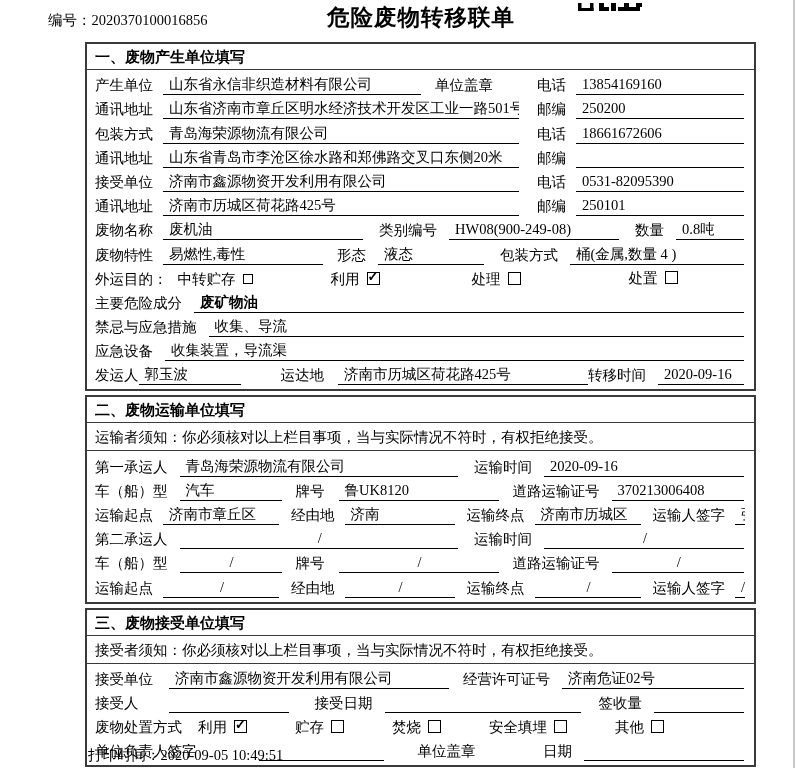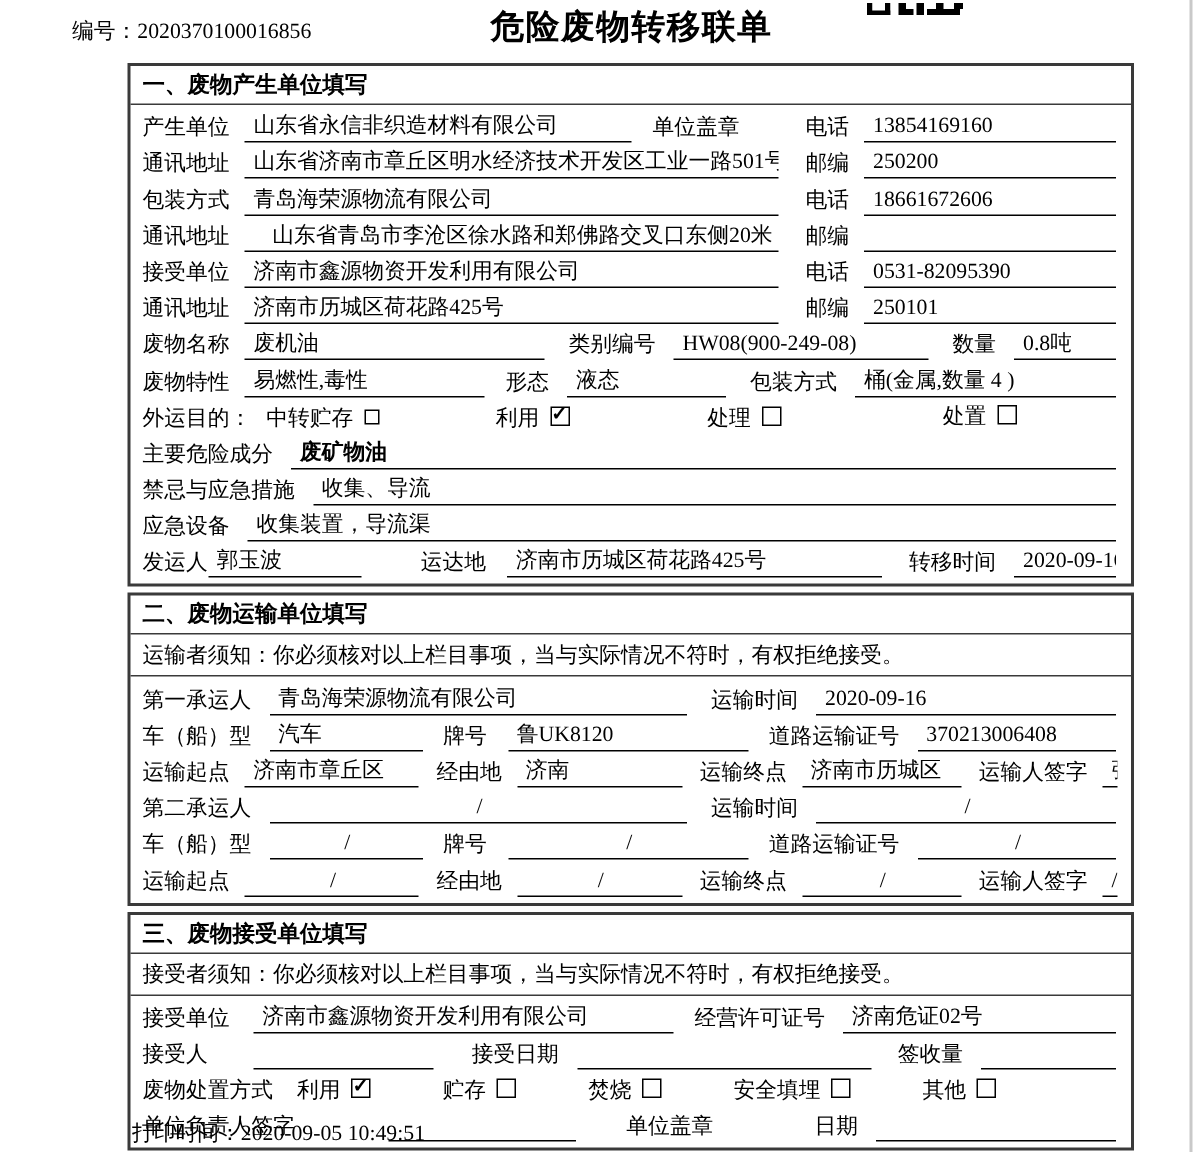--- a/index.html
+++ b/index.html
@@ -81,21 +81,21 @@
           <span class="cell vl" style="width: 158px; margin-left: 10px;">250200</span>
         </div>
         <div class="row">
           <span class="cell lb">包装方式</span>
           <span class="cell vl gr" style="margin-left: 10px;">青岛海荣源物流有限公司</span>
           <span class="cell lb" style="margin-left: 18px;">电话</span>
           <span class="cell vl" style="width: 158px; margin-left: 10px;">18661672606</span>
         </div>
         <div class="row">
           <span class="cell lb">通讯地址</span>
-          <span class="cell vl gr" style="margin-left: 10px; text-align: right;">山东省青岛市李沧区徐水路和郑佛路交叉口东侧20米</span>
+          <span class="cell vl gr" style="margin-left: 10px;">山东省青岛市李沧区徐水路和郑佛路交叉口东侧20米</span>
           <span class="cell lb" style="margin-left: 18px;">邮编</span>
           <span class="cell vl" style="width: 158px; margin-left: 10px;"></span>
         </div>
         <div class="row">
           <span class="cell lb">接受单位</span>
           <span class="cell vl gr" style="margin-left: 10px;">济南市鑫源物资开发利用有限公司</span>
           <span class="cell lb" style="margin-left: 18px;">电话</span>
           <span class="cell vl" style="width: 158px; margin-left: 10px;">0531-82095390</span>
         </div>
         <div class="row">
@@ -137,21 +137,21 @@
         </div>
         <div class="row">
           <span class="cell lb">应急设备</span>
           <span class="cell vl gr" style="margin-left: 12px;">收集装置，导流渠</span>
         </div>
         <div class="row">
           <span class="cell lb">发运人</span>
           <span class="cell vl" style="width: 92px; ">郭玉波</span>
           <span class="cell lb" style="margin-left: 40px;">运达地</span>
           <span class="cell vl" style="width: 240px; margin-left: 14px;">济南市历城区荷花路425号</span>
-          <span class="cell lb" style="margin-left: 18px;">转移时间</span>
+          <span class="cell lb" style="">转移时间</span>
           <span class="cell vl gr" style="margin-left: 12px;">2020-09-16</span>
         </div>
       </div>
   </div>
   <div class="box">
     <div class="sec-h">二、废物运输单位填写</div>
     <div class="note">运输者须知：你必须核对以上栏目事项，当与实际情况不符时，有权拒绝接受。</div>
     <div class="rows">
         <div class="row">
           <span class="cell lb">第一承运人</span>

